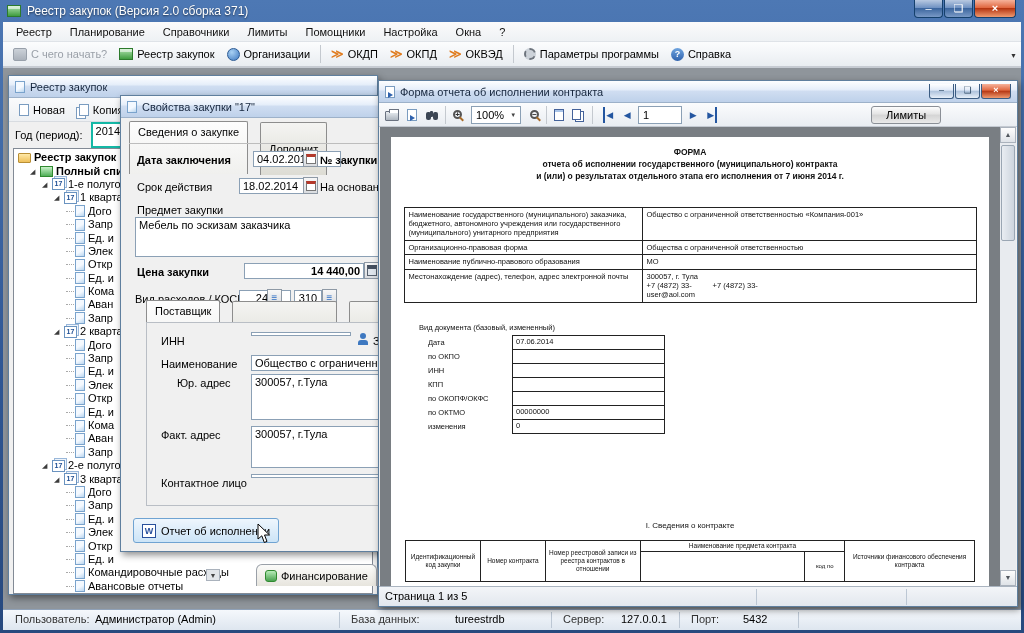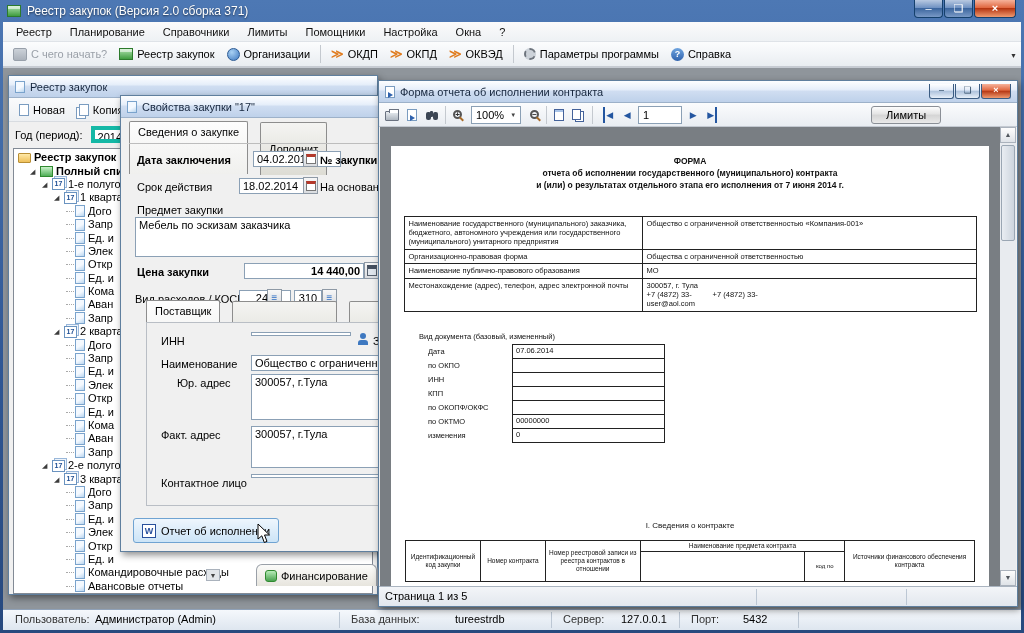--- a/index.html
+++ b/index.html
@@ -27,21 +27,21 @@
 .child{position:absolute;background:#f0f0f0;border:1px solid #5f7f9e;box-shadow:2px 3px 7px rgba(0,0,0,.45)}
 .ctitle{height:22px;background:linear-gradient(#fdfeff,#e7effa 40%,#cfddf1 50%,#bed1ea);display:flex;align-items:center;gap:5px;padding:0 6px;color:#15253c;border-bottom:1px solid #9db1c9;white-space:nowrap;overflow:hidden}
 .rbtns{margin-left:auto;display:flex}
 .rbtn{width:25px;height:15px;margin-left:1px;border:1px solid #3b5c82;border-top:none;border-radius:0 0 3px 3px;background:linear-gradient(rgba(255,255,255,.9),rgba(220,230,245,.7) 45%,rgba(150,175,205,.6) 50%,rgba(235,242,250,.9));color:#25425f;font-size:9px;line-height:13px;text-align:center}
 .rbtn.close{background:linear-gradient(#f6b29a,#e06740 45%,#b53612 50%,#ef9a70);color:#fff;width:30px;font-weight:bold}
 
 .reg-win{left:8px;top:75px;width:370px;height:520px;z-index:2}
 .reg-toolbar{display:flex;align-items:center;gap:6px;height:24px;padding:0 6px;border-bottom:1px solid #d8dce1;background:linear-gradient(#fafbfc,#edf0f3)}
 .tbtn{display:flex;align-items:center;gap:4px;padding:1px 4px}
 .yearrow{display:flex;align-items:center;gap:8px;height:25px;padding:0 6px}
-.input{background:#fff;border:4px solid #14b8a6;height:17px;line-height:15px;padding:0 3px;overflow:hidden;white-space:nowrap}
+.input{background:#fff;border:2px solid #14b8a6;height:26px;line-height:15px;padding:0 3px;overflow:hidden;white-space:nowrap}
 .tree{position:absolute;left:4px;top:72px;width:360px;height:446px;background:#fff;border:1px solid #828a95;overflow:hidden;padding-top:2px}
 .tree-row{height:13.4px;line-height:13px;display:flex;align-items:center;white-space:nowrap}
 .tree-row .bold{font-weight:bold}
 .expander{width:10px;font-size:7px;color:#3c3c3c;flex:none}
 .tln{width:8px;border-top:1px dotted #a9a9a9;flex:none;margin-right:1px}
 .tlabel{margin-left:3px}
 .ti{flex:none;display:inline-block}
 .ti-folder{width:13px;height:10px;background:linear-gradient(#ffe9a8,#efc05a);border:1px solid #b98f35;border-radius:1px}
 .ti-list{width:13px;height:11px;background:linear-gradient(#c9f2c9,#4fae57);border:1px solid #2f8a2f}
 .ti-period{width:13px;height:12px;background:#fff;border:1px solid #6a93c0;color:#1f4f94;font-size:7px;font-weight:bold;text-align:center;line-height:10px;box-shadow:2px -2px 0 -1px #eef4fb,2px -2px 0 0 #9ab8da}
@@ -67,21 +67,21 @@
 .report-btn{position:absolute;display:flex;align-items:center;gap:5px;padding:0 8px;background:linear-gradient(#eef6fd,#cce4f7);border:1px solid #6fa3d2;border-radius:3px;height:25px}
 .ic-word{width:14px;height:14px;background:#fff;border:1px solid #28509c;color:#28509c;font-weight:bold;font-size:9px;text-align:center;line-height:13px}
 .ic-person{width:12px;height:12px;position:relative}
 .ic-person::before{content:"";position:absolute;left:3px;top:0;width:6px;height:6px;border-radius:50%;background:#3e78c0}
 .ic-person::after{content:"";position:absolute;left:1px;bottom:0;width:10px;height:5px;border-radius:3px 3px 0 0;background:#3e78c0}
 
 .rep-win{left:378px;top:80px;width:640px;height:527px;z-index:4}
 .rep-toolbar{position:absolute;left:0;top:22px;right:0;height:24px;background:linear-gradient(#fbfcfd,#e9edf2);border-bottom:1px solid #c3c9d1;display:flex;align-items:center;padding-left:6px;gap:3px}
 .pagearea{position:absolute;left:1px;top:46px;right:1px;bottom:20px;background:#797e83;overflow:hidden}
 .page{position:absolute;left:11px;width:598px;background:#fff;overflow:hidden}
-.page1{top:19px;height:460px}
+.page1{top:10px;height:460px}
 .page2{top:364px;height:96px}
 .rep-status{position:absolute;left:0;bottom:0;right:0;height:20px;background:linear-gradient(#f3f5f8,#e2e7ee);border-top:1px solid #aab4c0;font-size:11px}
 .scrollbar{position:absolute;right:0;top:0;width:16px;bottom:0;background:#e8ebef}
 .sb-btn{position:absolute;left:0;width:16px;height:16px;background:linear-gradient(#fdfdfd,#dfe3e8);border:1px solid #aab2bc;color:#51575e;font-size:7px;text-align:center;line-height:14px}
 .sb-thumb{position:absolute;left:1px;top:18px;width:14px;height:96px;background:linear-gradient(90deg,#e9edf2,#cdd5de);border:1px solid #9aa6b3;border-radius:2px}
 
 .doc-title{margin-top:10px;text-align:center;font-weight:bold;font-size:8.5px;line-height:1.4;color:#111}
 .info-table{border-collapse:collapse;width:572px;margin:24px auto 0;table-layout:fixed}
 .info-table td{border:1px solid #222;font-size:7.5px;line-height:1.25;padding:2px 4px;vertical-align:top;color:#111}
 .info-table td.it-value{white-space:pre-wrap}

